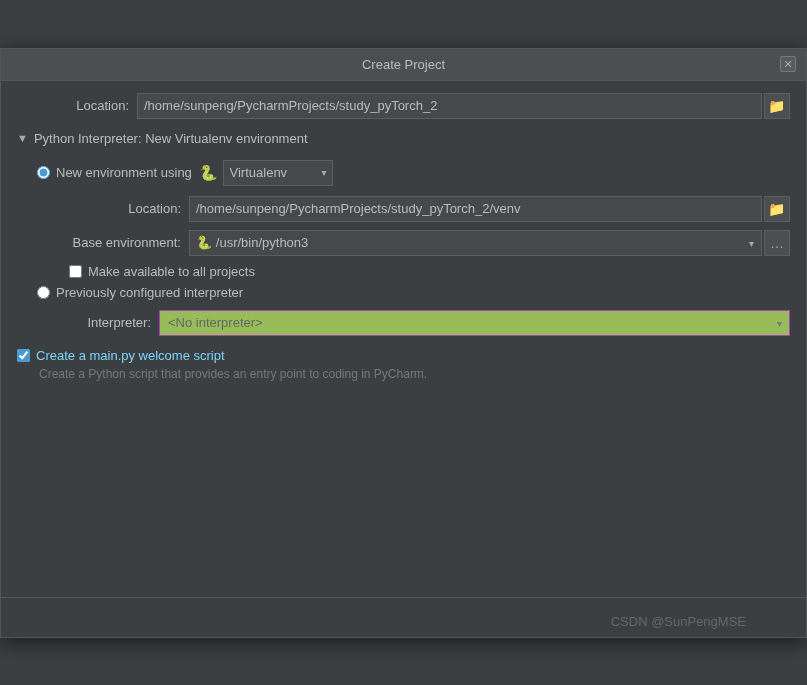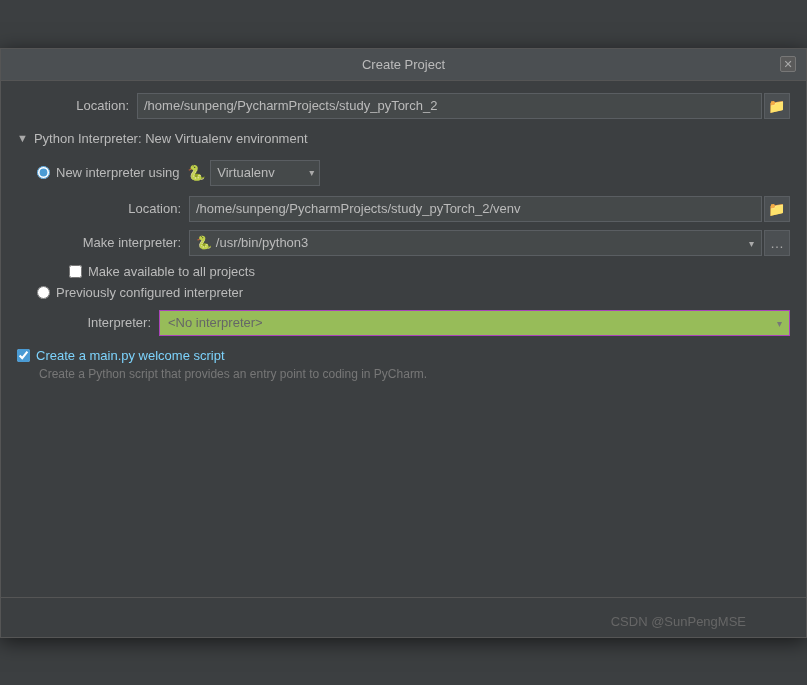--- a/index.html
+++ b/index.html
@@ -308,21 +308,21 @@
 
     <div class="section-header">
       <span class="collapse-arrow">▼</span>
       <span class="section-title">Python Interpreter: New Virtualenv environment</span>
     </div>
 
     <div class="section-content">
 
       <div class="radio-row">
         <input type="radio" name="interpreter-type" class="radio-input" checked="" style="">
-        <span class="radio-label">New interpreter using</span>
+        <span class="radio-label">New environment using</span>
         <div class="env-selector">
           <span class="env-icon">🐍</span>
           <div class="dropdown-wrapper">
             <select class="dropdown-select">
               <option>Virtualenv</option>
             </select>
           </div>
         </div>
       </div>
 
@@ -330,21 +330,21 @@
 
         <div class="row" style="margin-bottom:8px;">
           <span class="label">Location:</span>
           <input class="text-field" type="text" value="/home/sunpeng/PycharmProjects/study_pyTorch_2/venv" style="">
           <div class="browse-btn">
             <span>📁</span>
           </div>
         </div>
 
         <div class="row base-interpreter-row" style="margin-bottom:8px;">
-          <span class="label">Make interpreter:</span>
+          <span class="label">Base environment:</span>
           <div class="base-interpreter-select-wrapper">
             <select class="base-interpreter-select">
               <option>🐍 /usr/bin/python3</option>
             </select>
           </div>
           <div class="browse-btn" style="margin-left:2px;">
             <span>…</span>
           </div>
         </div>
 

